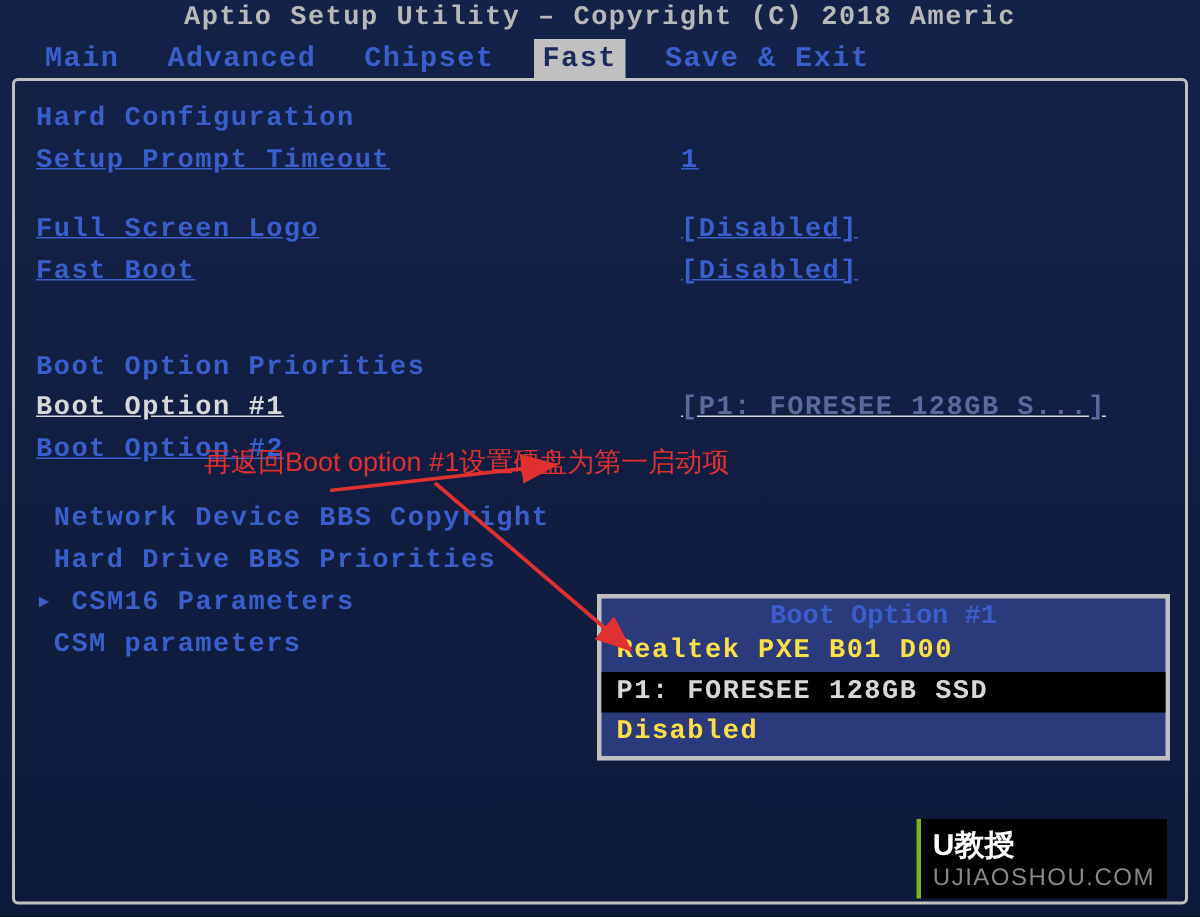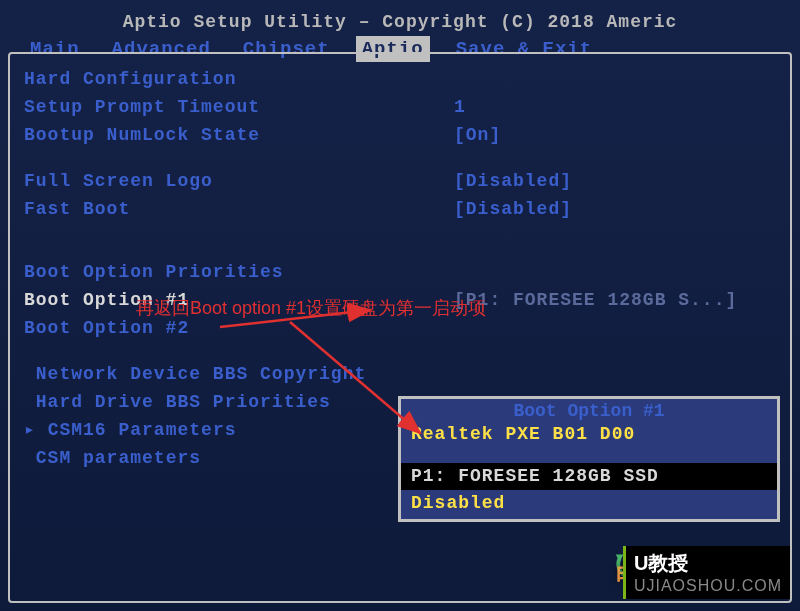--- a/index.html
+++ b/index.html
@@ -16,21 +16,21 @@
   .screen {
     width: 800px;
     height: 611px;
     background: #1a2a5a;
     background: linear-gradient(to bottom, #152248 0%, #0e1a3a 100%);
     position: relative;
   }
   .title-bar {
     text-align: center;
     color: #b8b8b8;
-    padding-top: 12px;
+    padding-top: 2px;
     font-size: 18px;
     letter-spacing: 1px;
   }
   .menu-bar {
     display: flex;
     padding: 4px 24px;
     color: #3a5fcc;
     font-size: 19px;
     letter-spacing: 1px;
   }
@@ -52,21 +52,21 @@
     border-radius: 4px;
   }
   .left-pane {
     padding: 12px 14px;
     color: #3a5fcc;
     line-height: 1.55;
     font-size: 18px;
     letter-spacing: 1px;
   }
   .section-header { color: #3a5fcc; }
-  .option-row { display: flex; }
+  .option-row { display: flex; text-decoration: underline; }
   .option-label { width: 430px; flex-shrink: 0; }
   .option-value { color: #3a5fcc; }
   .highlighted { color: #d8d8d8; }
   .dimmed-value { color: #5a6a9a; }
   .spacer { height: 18px; }
   .submenu-arrow { color: #3a5fcc; }
   .selected-row { color: #d8d8d8; }
   .popup {
     position: absolute;
     left: 398px;
@@ -87,21 +87,20 @@
   .popup-item {
     color: #fde047;
     padding: 0 10px;
     font-size: 18px;
     letter-spacing: 1px;
     line-height: 1.5;
   }
   .popup-item.selected {
     background: #000;
     color: #d8d8d8;
-    margin-top: 15px;
   }
   .annotation-text {
     position: absolute;
     top: 296px;
     left: 136px;
     color: #e03030;
     font-family: "Microsoft YaHei", sans-serif;
     font-weight: normal;
     font-size: 18px;
     z-index: 20;
@@ -111,21 +110,21 @@
     position: absolute;
     top: 0;
     left: 0;
     width: 800px;
     height: 611px;
     pointer-events: none;
     z-index: 15;
   }
   .watermark1 {
     position: absolute;
-    right: 10px;
+    right: 22px;
     bottom: 12px;
     z-index: 30;
     display: flex;
     align-items: center;
     font-family: "Microsoft YaHei", sans-serif;
   }
   .watermark1 .u-badge {
     background: #000;
     color: #fff;
     border-left: 3px solid #7cb518;
@@ -164,38 +163,34 @@
 <body>
 
 <div class="screen">
 
   <div class="title-bar">Aptio Setup Utility – Copyright (C) 2018 Americ</div>
 
   <div class="menu-bar">
     <div class="menu-item">Main</div>
     <div class="menu-item">Advanced</div>
     <div class="menu-item">Chipset</div>
-    <div class="menu-item active">Aptio</div>
+    <div class="menu-item active">Fast</div>
     <div class="menu-item">Save &amp; Exit</div>
   </div>
 
   <div class="content-frame">
     <div class="left-pane">
 
       <div class="section-header">Hard Configuration</div>
 
       <div class="option-row">
         <span class="option-label">Setup Prompt Timeout</span>
         <span class="option-value">1</span>
       </div>
 
-      <div class="option-row">
-        <span class="option-label">Bootup NumLock State</span>
-        <span class="option-value">[On]</span>
-      </div>
 
       <div class="spacer"></div>
 
       <div class="option-row">
         <span class="option-label">Full Screen Logo</span>
         <span class="option-value">[Disabled]</span>
       </div>
 
       <div class="option-row">
         <span class="option-label">Fast Boot</span>

